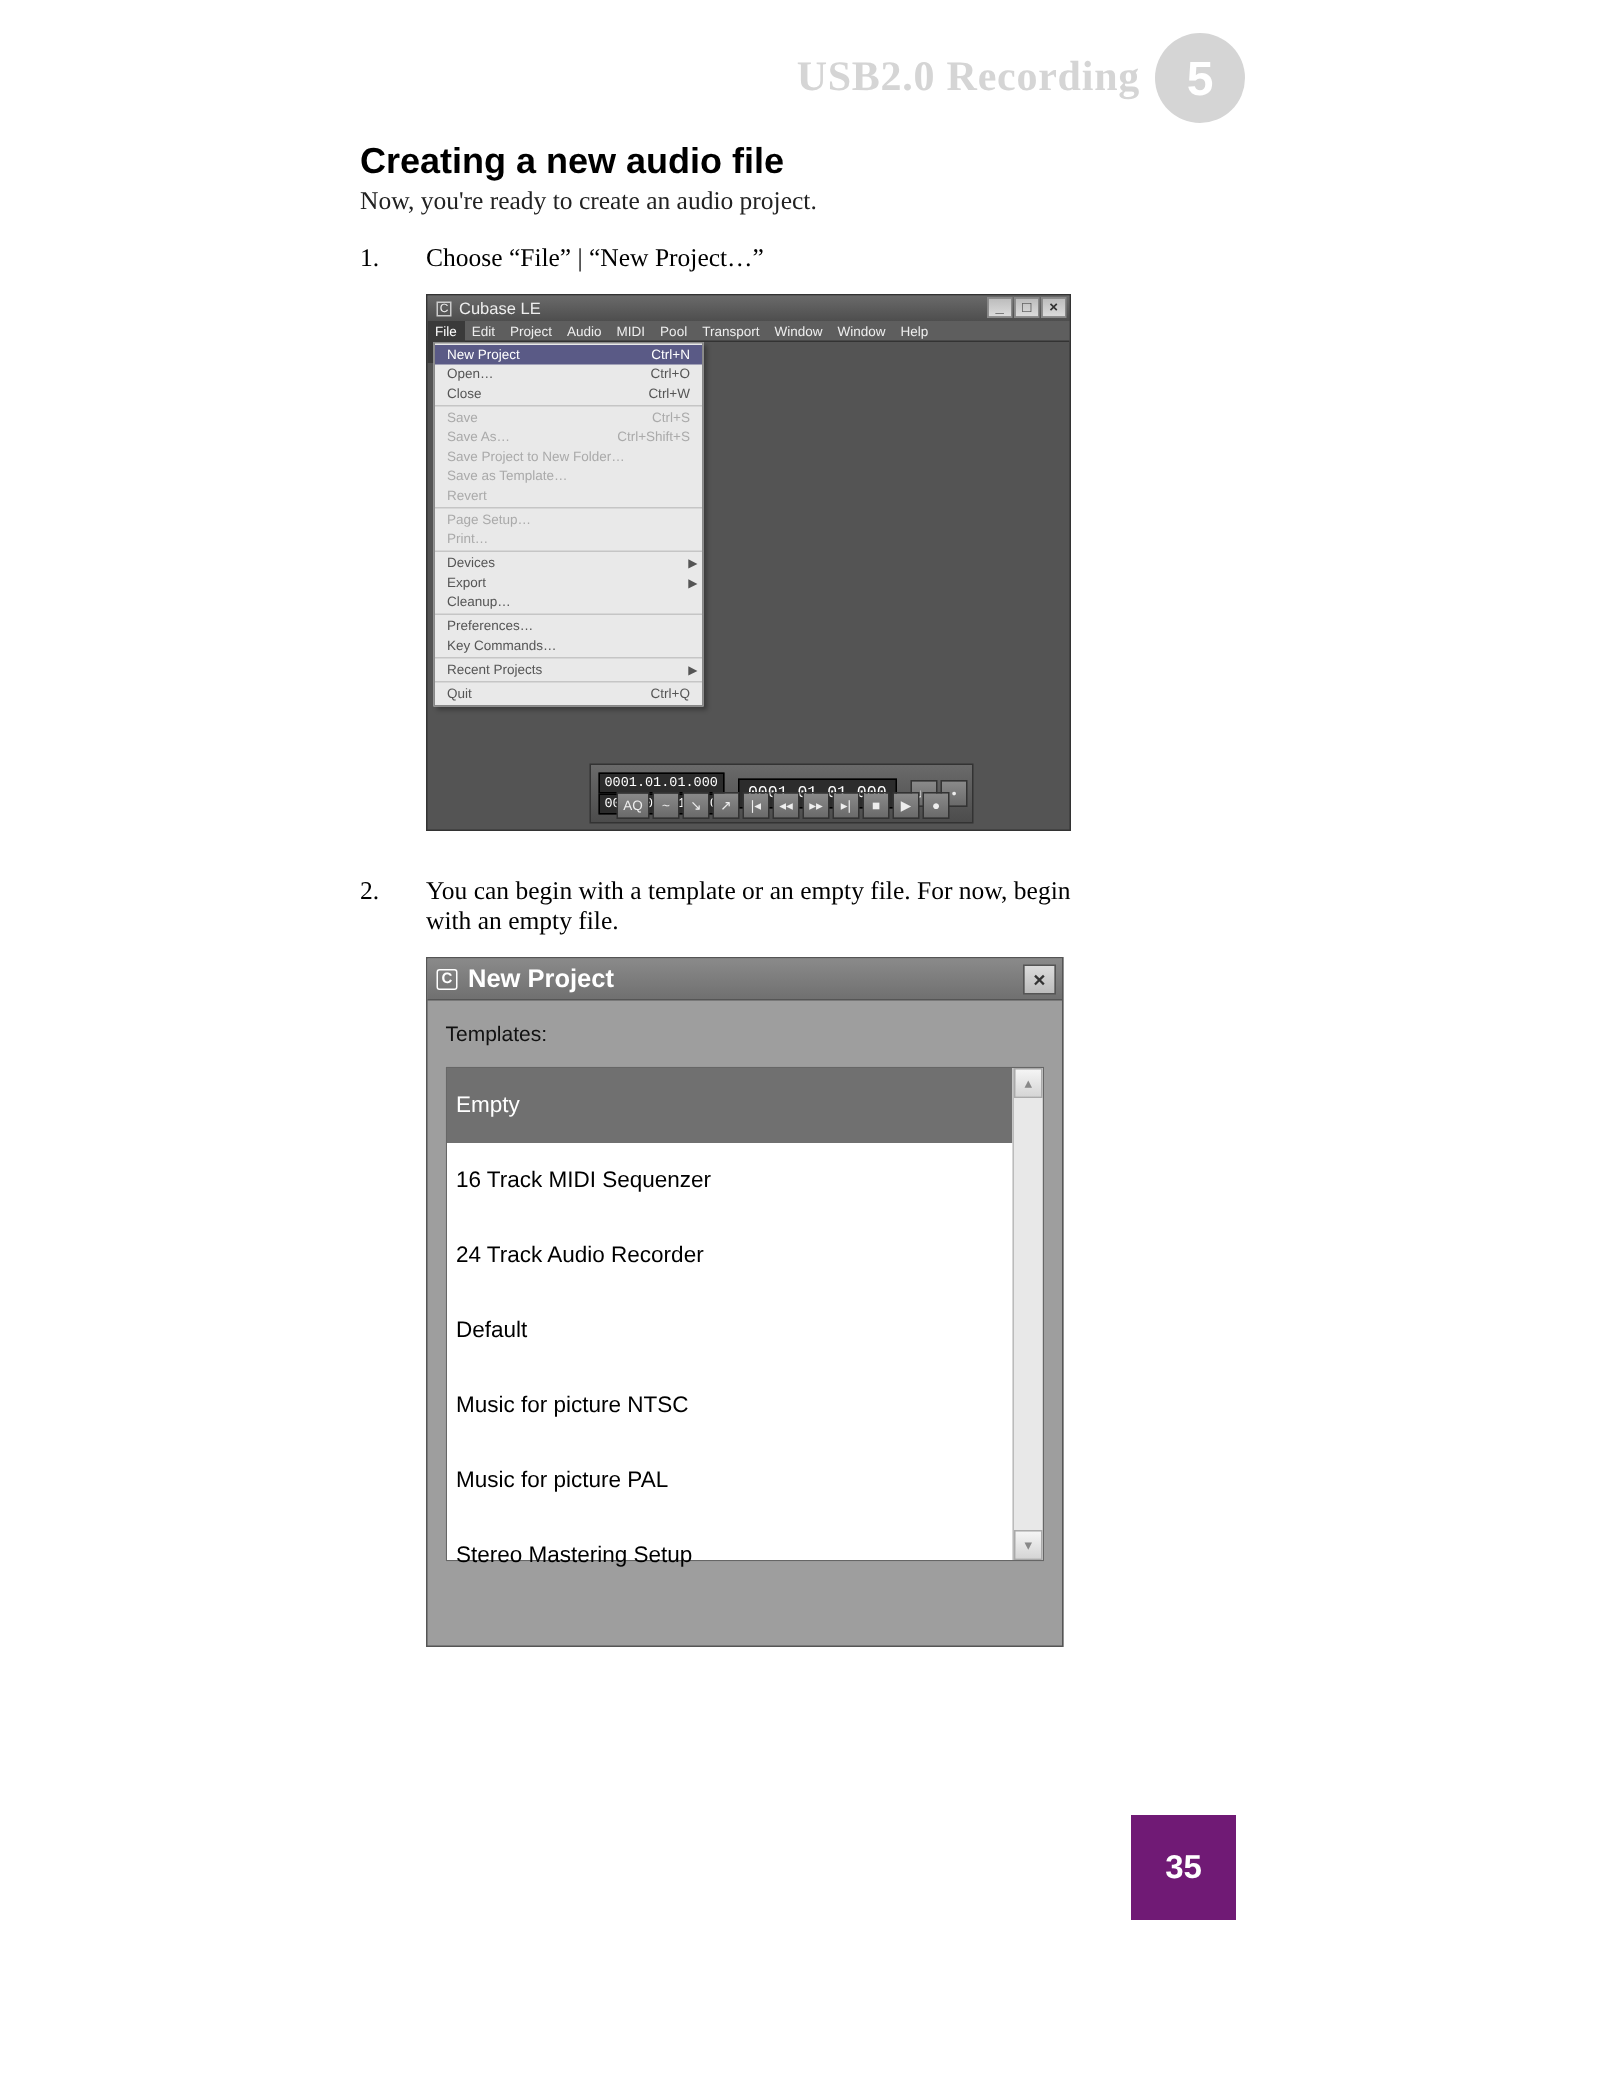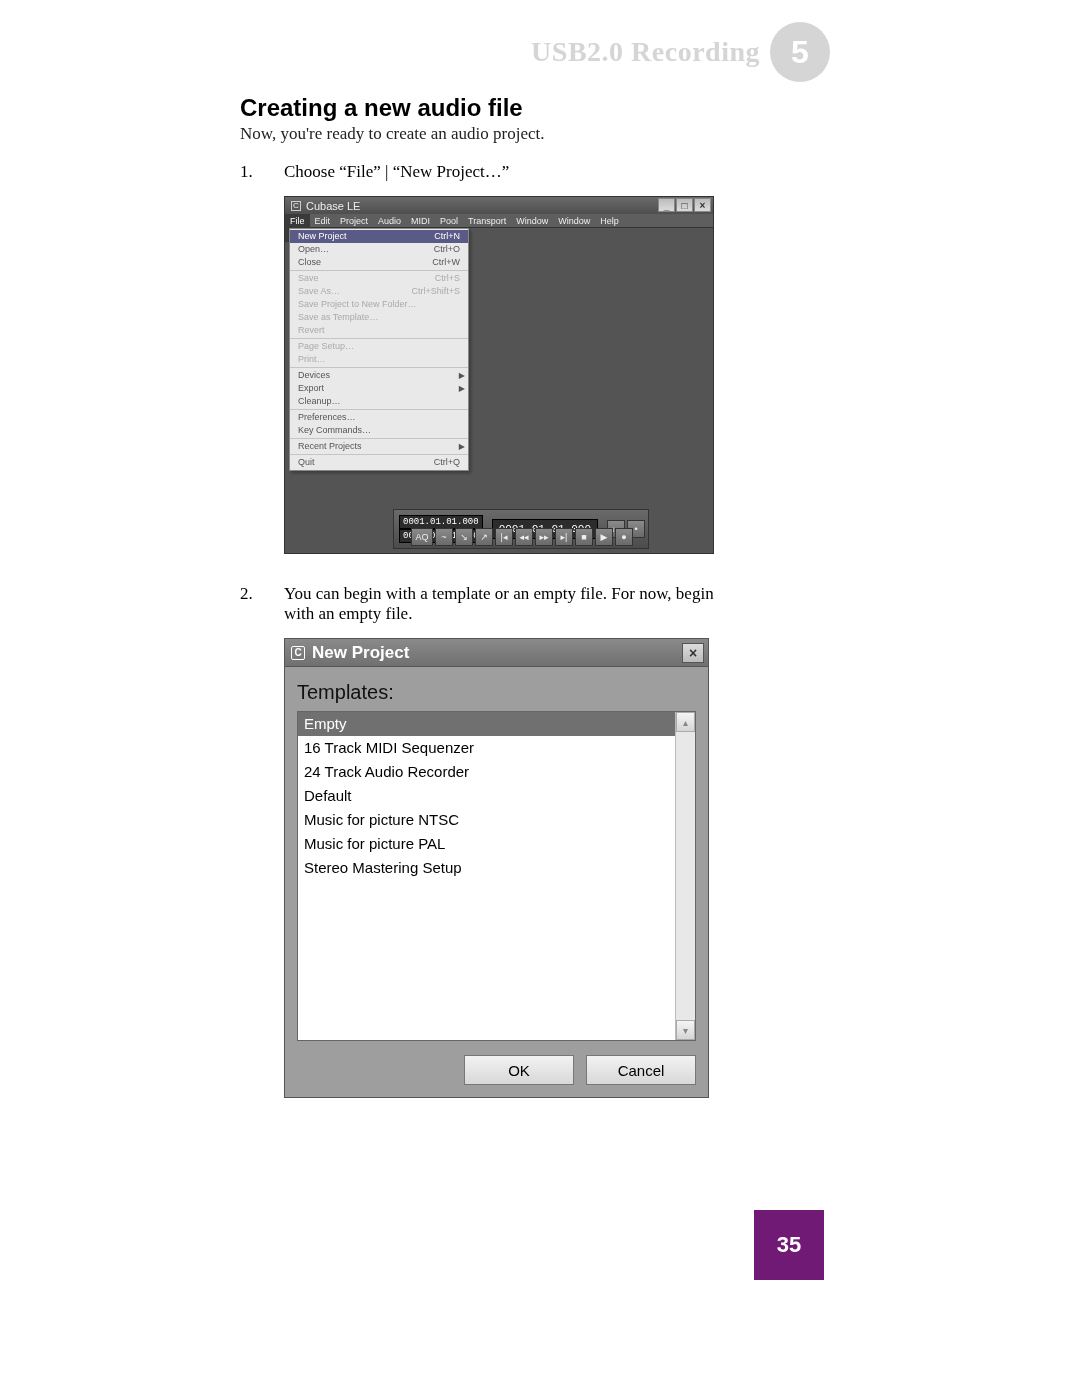--- a/index.html
+++ b/index.html
@@ -175,30 +175,30 @@
     font-size:10px; line-height:12px; text-align:center;
   }
   .closebtn2 {
     position:absolute; right:4px; top:4px;
     width:22px; height:20px;
     background:linear-gradient(#dcdcdc,#bcbcbc);
     border:1px solid #555;
     display:flex; align-items:center; justify-content:center;
     font-size:14px; font-weight:bold; color:#333;
   }
-  .tpl-label { font-size:20px; padding:14px 0 6px 12px; color:#111; }
+  .tpl-label { font-size:14px; padding:14px 0 6px 12px; color:#111; }
   .listbox {
     position:absolute;
     left:12px; right:12px; top:72px; bottom:56px;
     background:#fff;
     border:1px solid #666;
     display:flex;
   }
   .listinner { flex:1; padding:0; font-size:15px; color:#000; }
-  .listinner div { padding:1px 6px; line-height:22px; }
+  .listinner div { padding:14px 6px; line-height:22px; }
   .listinner .sel { background:#707070; color:#fff; }
   .vscroll {
     width:20px;
     background:#e8e8e8;
     border-left:1px solid #bbb;
     position:relative;
   }
   .vscroll .arrup, .vscroll .arrdn {
     position:absolute; left:0; width:100%; height:20px;
     background:linear-gradient(#f5f5f5,#d5d5d5);
@@ -400,21 +400,17 @@
           <div>Default</div>
           <div>Music for picture NTSC</div>
           <div>Music for picture PAL</div>
           <div>Stereo Mastering Setup</div>
         </div>
       <div class="vscroll">
         <div class="arrup">▴</div>
         <div class="arrdn">▾</div>
       </div>
     </div>
-    <div class="dlg-buttons">
-      <div class="dlg-btn">OK</div>
-      <div class="dlg-btn">Cancel</div>
-    </div>
   </div>
 
 </div>
 
 <div class="pagenum-box">35</div>
 
 </body></html>

